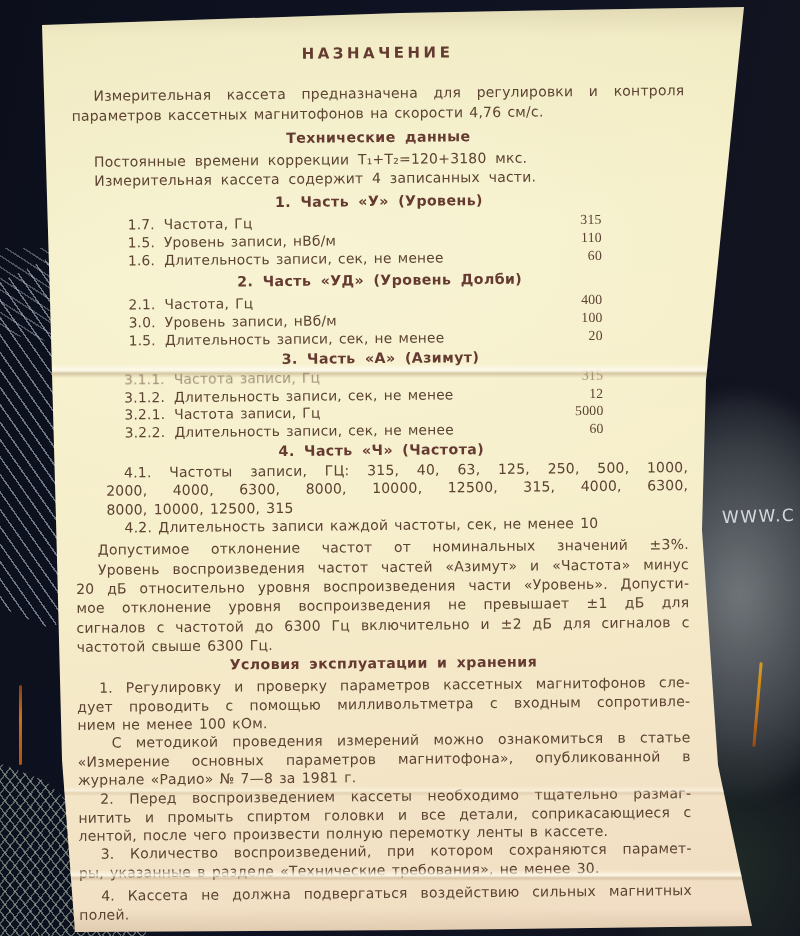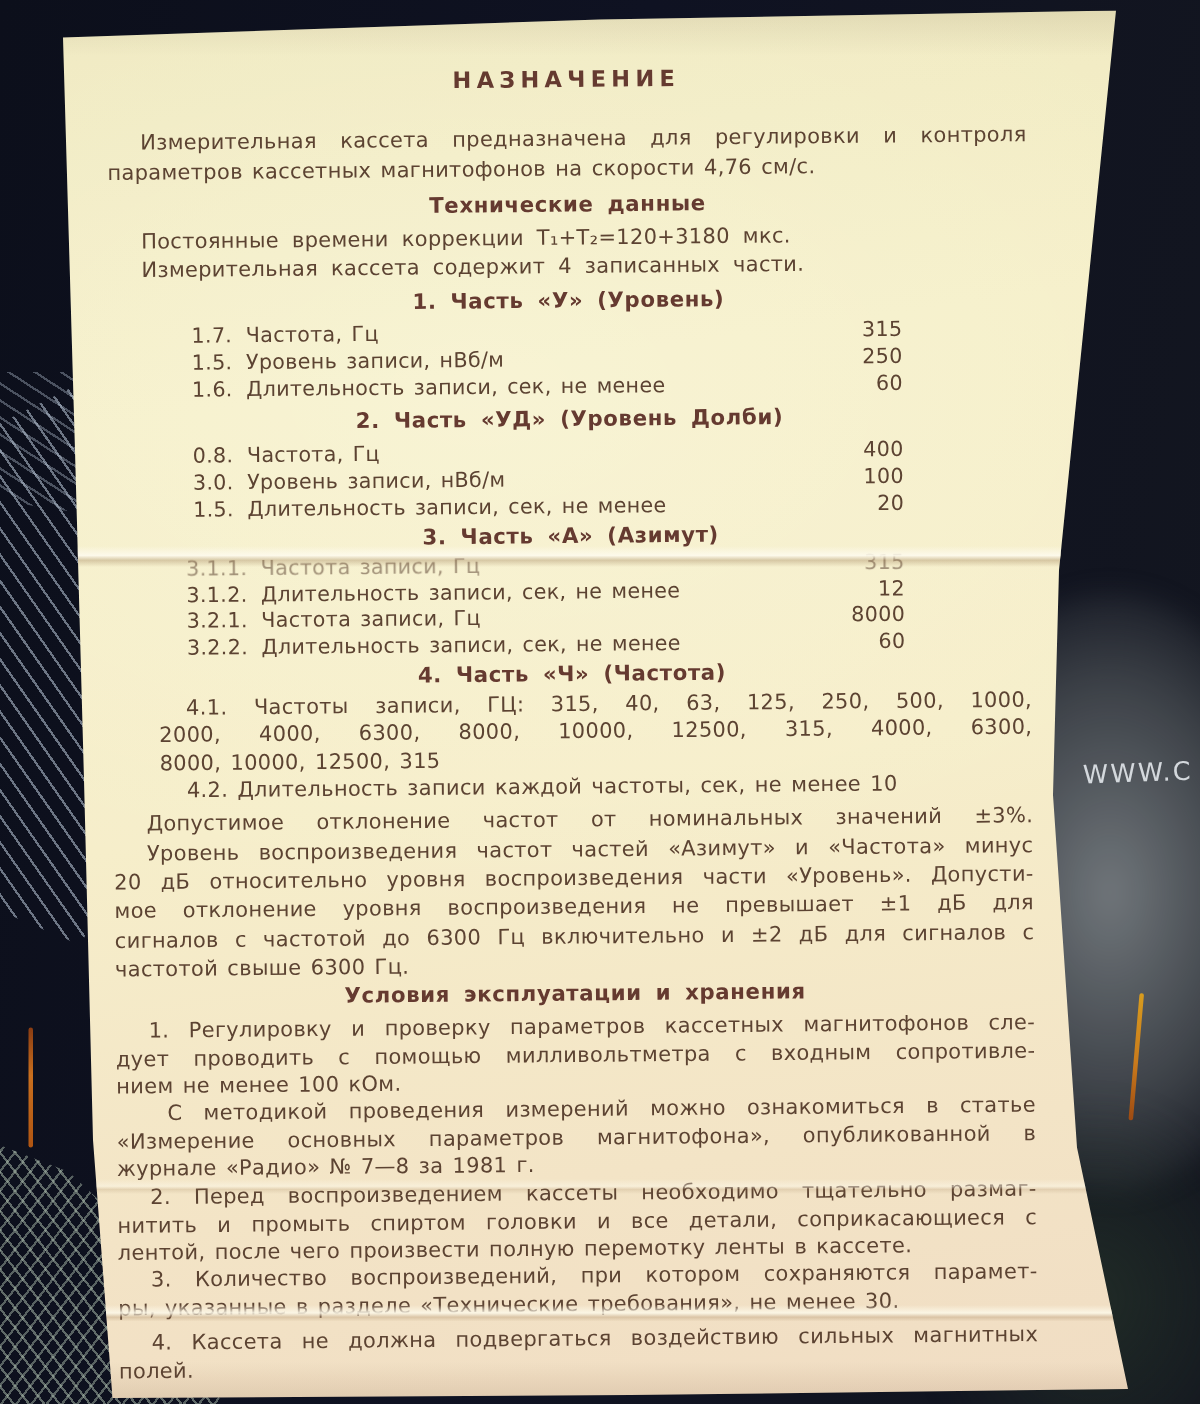--- a/index.html
+++ b/index.html
@@ -74,21 +74,21 @@
   }
   .blk{position:absolute;left:0;width:100%;line-height:18.6px;}
   .h{text-align:center;font-weight:bold;color:#653a30;word-spacing:4px;letter-spacing:.4px;font-size:14.2px;}
   .ln{display:block;}
   .j{text-align:justify;text-align-last:justify;}
   .ind{text-indent:22px;}
   .ind2{text-indent:34px;}
   .row{display:flex;padding-left:55px;padding-right:84px;}
   .row .num{margin-right:9px;white-space:nowrap;}
   .row .lbl{flex:1;white-space:nowrap;}
-  .row .val{text-align:right;white-space:nowrap;}
+  .row .val{text-align:right;white-space:nowrap;font-family:Liberation Serif, serif;}
   .rows3 .row{padding-left:50px;}
   .fade{opacity:.55;filter:blur(.3px);}
   #t-title{top:44px;font-size:15px;letter-spacing:3.5px;}
   #p-intro{top:84px;line-height:19.5px;font-size:14px;}
   #h-tech{top:128px;}
   #p-tech{top:150px;line-height:18.5px;font-size:14px;word-spacing:4px;}
   #h-part1{top:192px;}
   #rows1{top:213px;line-height:18px;}
   #h-part2{top:271px;}
   #rows2{top:293px;line-height:18px;}
@@ -142,33 +142,33 @@
     <div id="h-part1" class="blk h">1. Часть «У» (Уровень)</div>
     <div id="rows1" class="blk">
       <div class="row">
         <span class="num">1.7.</span>
         <span class="lbl">Частота, Гц</span>
         <span class="val">315</span>
       </div>
       <div class="row">
         <span class="num">1.5.</span>
         <span class="lbl">Уровень записи, нВб/м</span>
-        <span class="val">250</span>
+        <span class="val">110</span>
       </div>
       <div class="row">
         <span class="num">1.6.</span>
         <span class="lbl">Длительность записи, сек, не менее</span>
         <span class="val">60</span>
       </div>
     </div>
 
     <div id="h-part2" class="blk h">2. Часть «УД» (Уровень Долби)</div>
     <div id="rows2" class="blk">
       <div class="row">
-        <span class="num">0.8.</span>
+        <span class="num">2.1.</span>
         <span class="lbl">Частота, Гц</span>
         <span class="val">400</span>
       </div>
       <div class="row">
         <span class="num">3.0.</span>
         <span class="lbl">Уровень записи, нВб/м</span>
         <span class="val">100</span>
       </div>
       <div class="row">
         <span class="num">1.5.</span>
@@ -185,21 +185,21 @@
         <span class="val">315</span>
       </div>
       <div class="row">
         <span class="num">3.1.2.</span>
         <span class="lbl">Длительность записи, сек, не менее</span>
         <span class="val">12</span>
       </div>
       <div class="row">
         <span class="num">3.2.1.</span>
         <span class="lbl">Частота записи, Гц</span>
-        <span class="val">8000</span>
+        <span class="val">5000</span>
       </div>
       <div class="row">
         <span class="num">3.2.2.</span>
         <span class="lbl">Длительность записи, сек, не менее</span>
         <span class="val">60</span>
       </div>
     </div>
 
     <div id="h-part4" class="blk h">4. Часть «Ч» (Частота)</div>
     <div id="p-41" class="blk">

